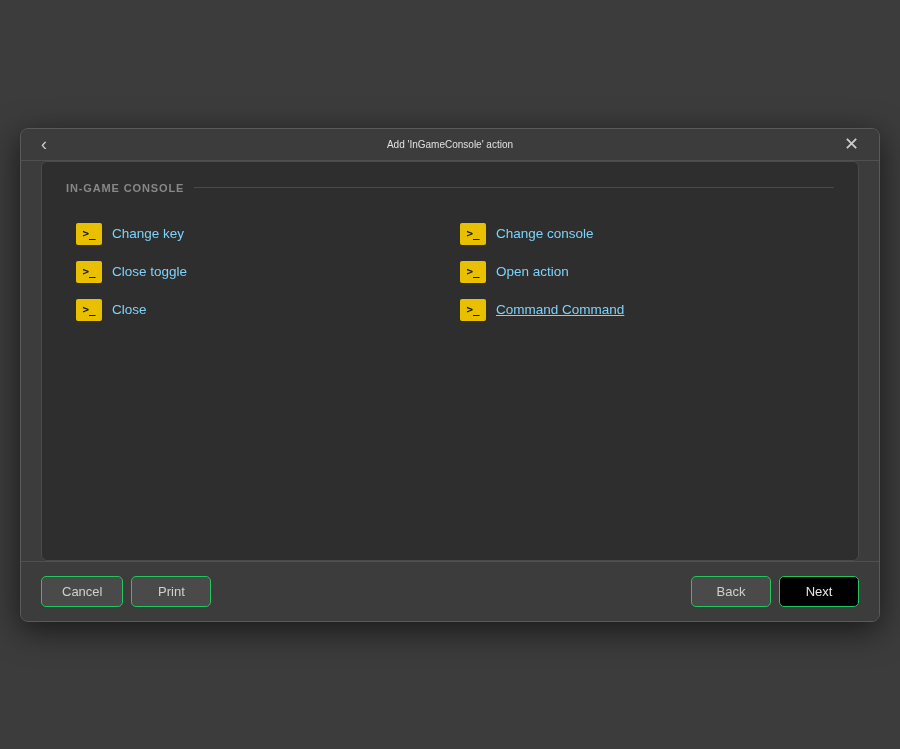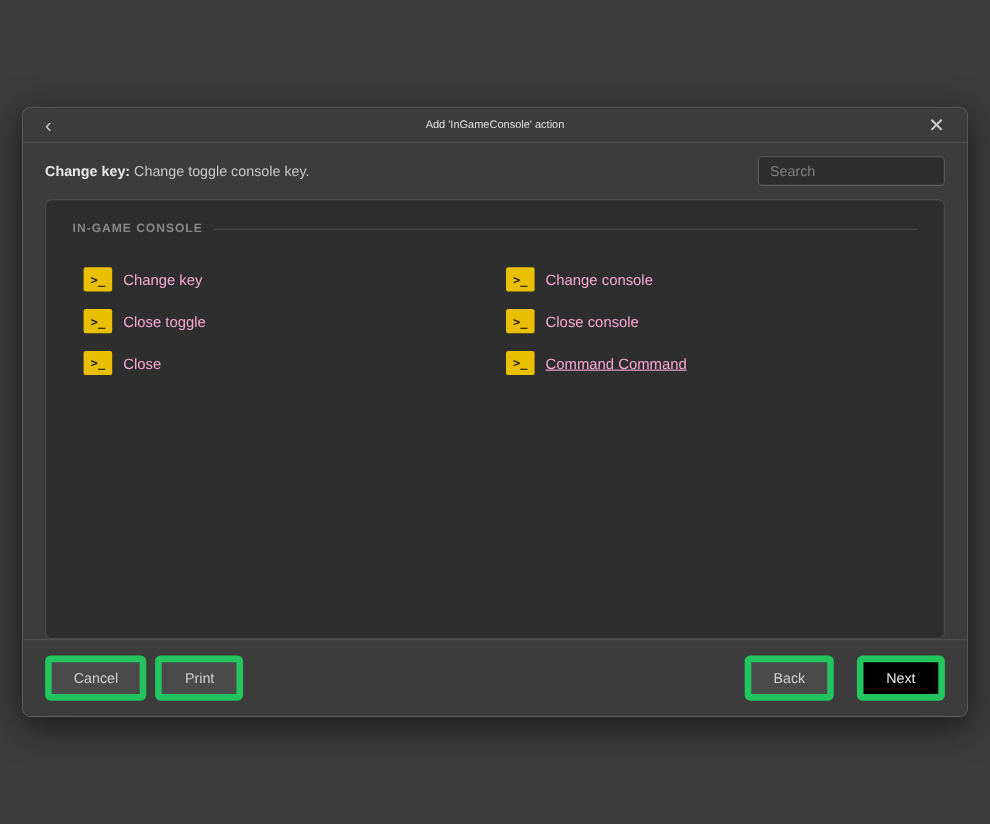--- a/index.html
+++ b/index.html
@@ -154,21 +154,21 @@
       align-items: center;
       justify-content: center;
       flex-shrink: 0;
       font-size: 11px;
       font-weight: 700;
       color: #1a1a1a;
       font-family: monospace;
     }
 
     .action-label {
-      color: #f9a8d4;
+      color: #7dd3fc;
       text-align: center;
     }
 
     .action-item.highlighted .action-label {
       text-decoration: underline;
       font-weight: 500;
     }
 
     
     .footer {
@@ -180,25 +180,25 @@
       border-top: 1px solid #505050;
     }
 
     .footer-left {
       display: flex;
       gap: 8px;
     }
 
     .footer-right {
       display: flex;
-      gap: 21px;
+      gap: 8px;
     }
 
     .btn {
-      border: 6px solid #22c55e;
+      border: 1px solid #22c55e;
       border-radius: 5px;
       background: #4a4a4a;
       color: #d0d0d0;
       font-size: 13px;
       padding: 7px 20px;
       cursor: pointer;
       min-width: 80px;
     }
 
     .btn-primary {
@@ -210,26 +210,20 @@
 <body>
 
 <div class="dialog">
 
   <div class="title-bar">
     <button class="title-bar-back">‹</button>
     <span class="title-text">Add 'InGameConsole' action</span>
     <button class="title-bar-close">✕</button>
   </div>
 
-  <div class="header-area">
-    <span class="header-description">
-      <strong>Change key:</strong><span> Change toggle console key.</span>
-    </span>
-    <input class="search-input" type="text" placeholder="Search" style="">
-  </div>
 
   <div class="content-panel">
     <div class="group-label">IN-GAME CONSOLE</div>
     <div class="actions-grid" id="actions-container" style="display: grid; grid-template-columns: 1fr 1fr;">
         <div style="display: flex; flex-direction: column;">
           <div class="action-item">
             <div class="action-icon">&gt;_</div>
             <span class="action-label">Change key</span>
           </div>
           <div class="action-item">
@@ -241,21 +235,21 @@
             <span class="action-label">Close</span>
           </div>
         </div>
         <div style="display: flex; flex-direction: column;">
           <div class="action-item">
             <div class="action-icon">&gt;_</div>
             <span class="action-label">Change console</span>
           </div>
           <div class="action-item">
             <div class="action-icon">&gt;_</div>
-            <span class="action-label">Close console</span>
+            <span class="action-label">Open action</span>
           </div>
           <div class="action-item highlighted">
             <div class="action-icon">&gt;_</div>
             <span class="action-label">Command Command</span>
           </div>
         </div>
       </div>
   </div>
 
   <div class="footer">

